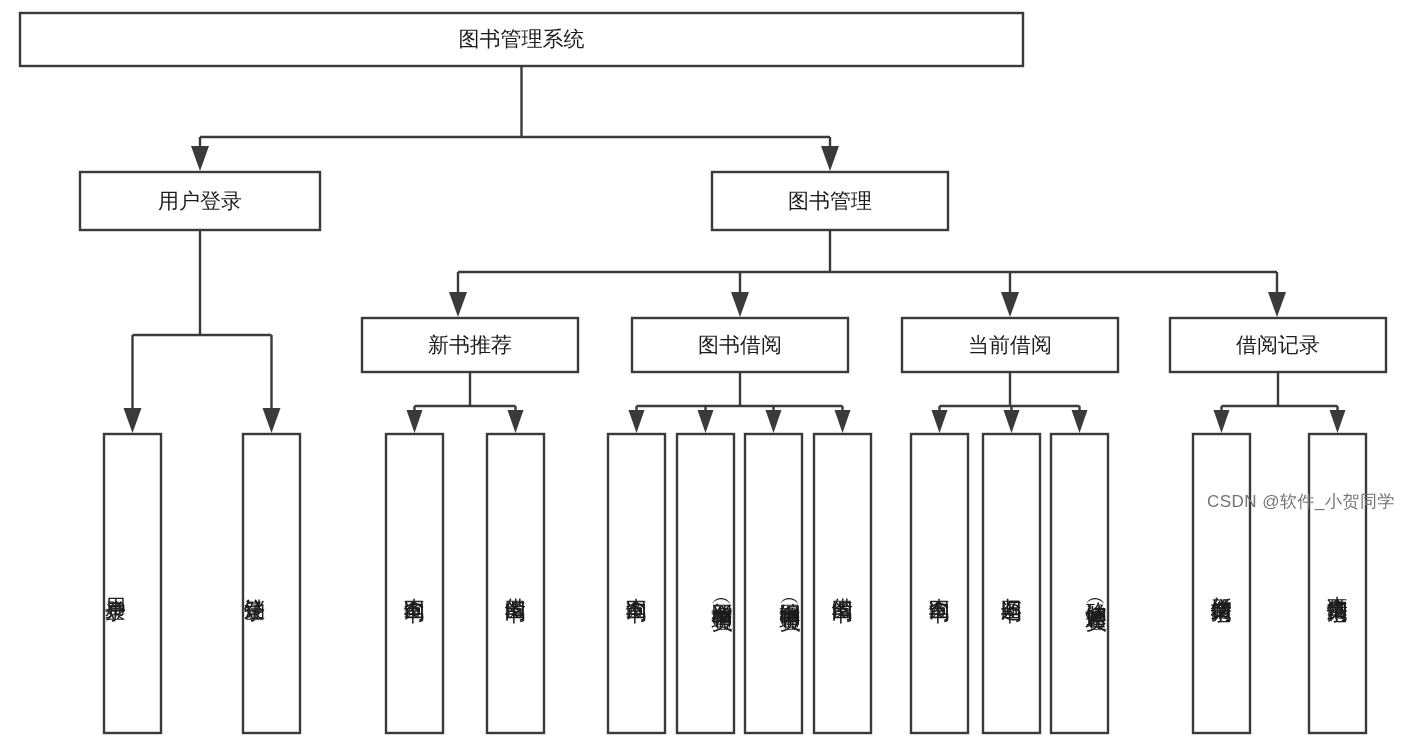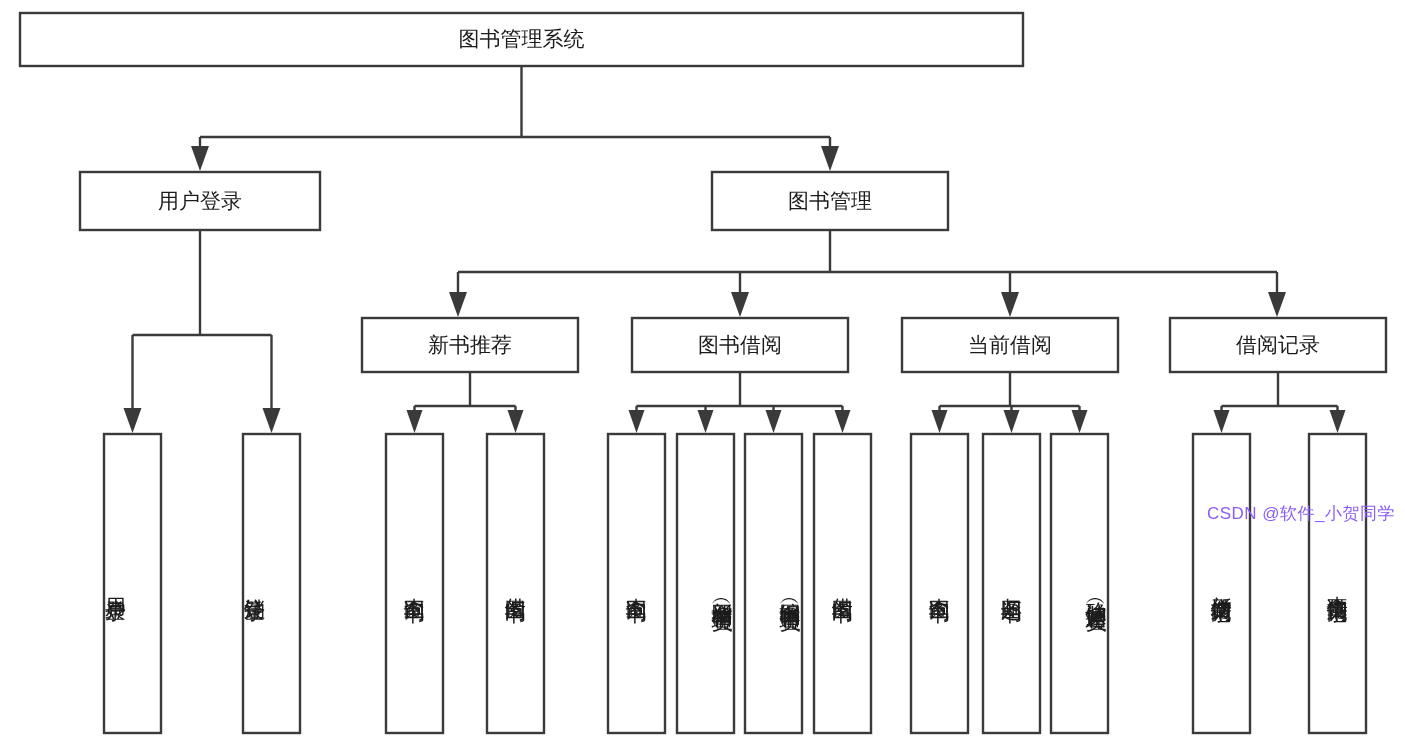--- a/index.html
+++ b/index.html
@@ -60,24 +60,24 @@
     letter-spacing: 1.5px;
     display: flex;
     align-items: flex-start;
     justify-content: center;
     pointer-events: none;
     user-select: none;
   }
   .watermark {
     position: absolute;
     right: 10px;
-    bottom: 6px;
+    bottom: 18px;
     font-family: "Liberation Sans", "DejaVu Sans", sans-serif;
     font-size: 17px;
-    color: #8b5cf6;
+    color: #737373;
     letter-spacing: 0.5px;
     white-space: nowrap;
   }
 </style>
 </head>
 <body>
 
 <div id="diagram-root">
 
   <svg class="diagram-canvas" viewBox="0 0 1405 747" xmlns="http://www.w3.org/2000/svg">

